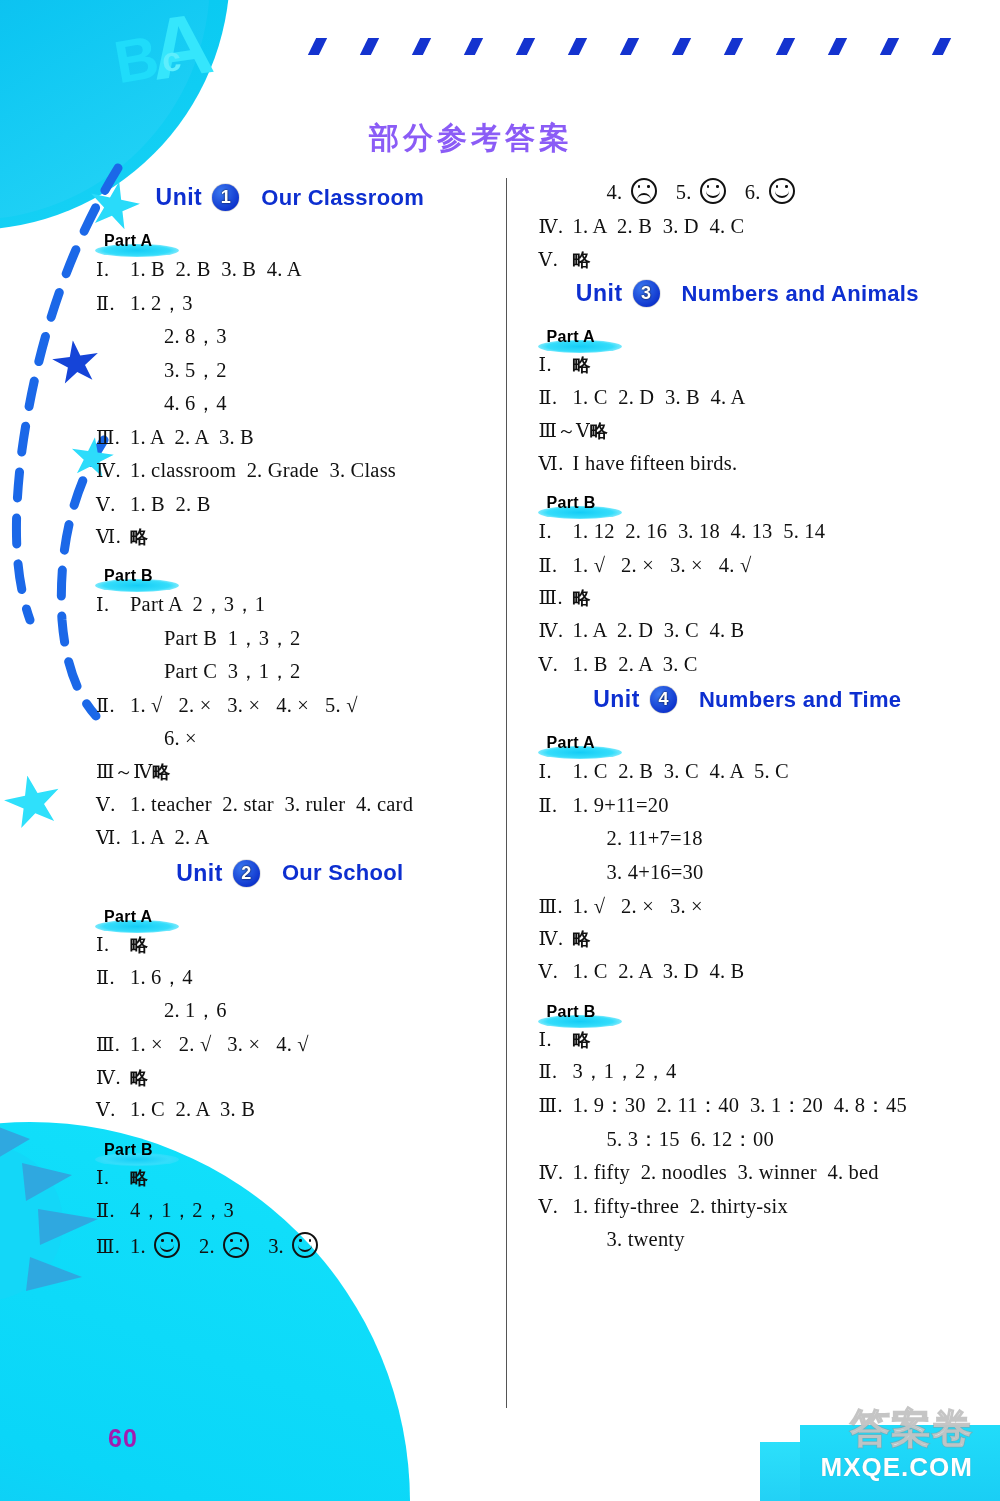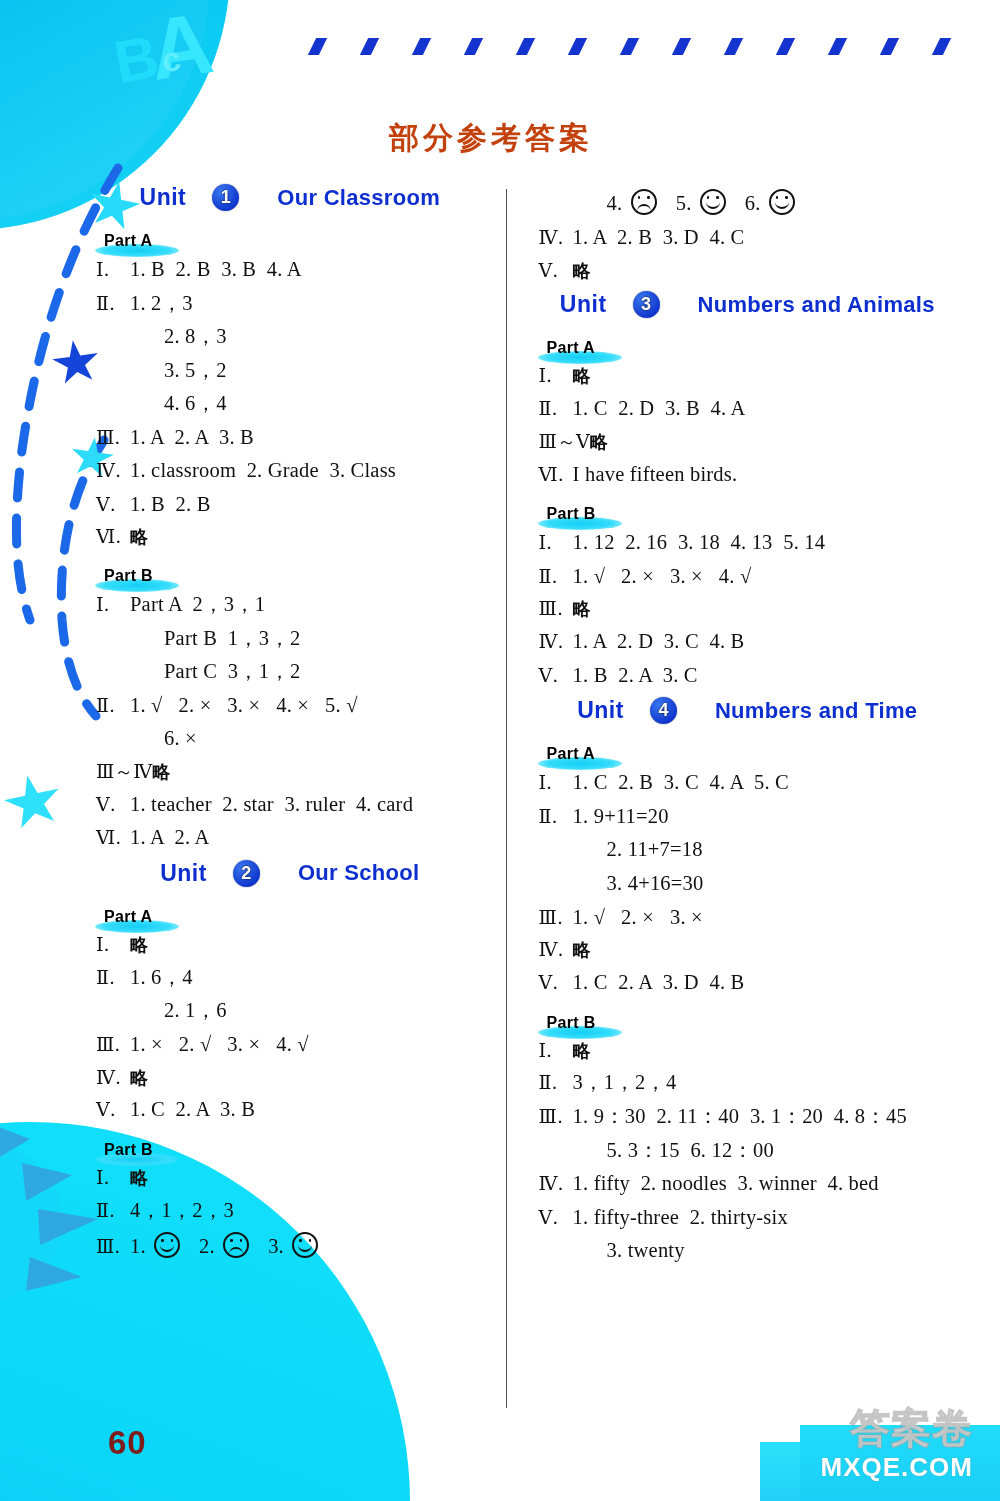--- a/index.html
+++ b/index.html
@@ -61,33 +61,33 @@
   
   .dashpath{position:absolute;left:0;top:150px;width:180px;height:580px;}
 
   
   .sunburst{position:absolute;left:-70px;top:1105px;width:190px;height:230px;}
 
   
   .doc-title{
     position:absolute;left:0;top:118px;width:942px;text-align:center;
     font-family:"DejaVu Sans",sans-serif;font-weight:bold;font-size:30px;
-    color:#c2410c;letter-spacing:4px;margin-left:20px;
+    color:#8b5cf6;letter-spacing:4px;
   }
   .columns{
     position:absolute;left:96px;top:178px;width:860px;height:1230px;
     display:flex;
   }
   .col{position:relative;}
   .col-left{width:390px;padding-right:22px;}
-  .col-right{width:420px;padding-left:32px;border-left:1.6px solid #555;margin-top:11px;}
+  .col-right{width:420px;padding-left:32px;border-left:1.6px solid #555;}
 
   .unit-head{
     display:flex;align-items:center;justify-content:center;
-    gap:26px;margin:6px 0 12px 0;
+    gap:10px;margin:6px 0 12px 0;
     font-family:"Liberation Sans",sans-serif;
   }
   .unit-word{font-size:23px;font-weight:bold;color:#0d2fd0;letter-spacing:.5px;}
   .unit-num{
     width:27px;height:27px;border-radius:50%;
     background:radial-gradient(circle at 35% 30%,#3a78f0,#0a2ec9 80%);
     color:#fff;font-size:18px;font-weight:bold;
     display:flex;align-items:center;justify-content:center;
     text-shadow:0 0 2px #000;
     box-shadow:0 0 1px #001;
@@ -129,21 +129,21 @@
   .face i{position:absolute;width:2.6px;height:2.6px;background:#111;border-radius:50%;top:5px;}
   .face i.l{left:5px;} .face i.r{right:5px;}
   .face b{position:absolute;left:4px;right:4px;height:5px;border:2px solid #111;
           border-top:none;border-left:none;border-right:none;border-radius:0 0 12px 12px;bottom:4px;}
   .face.sad b{bottom:2px;height:5px;border:2px solid #111;border-bottom:none;border-left:none;border-right:none;border-radius:12px 12px 0 0;}
 
   
   .pageno{
     position:absolute;left:108px;top:1424px;
     font-family:"Liberation Sans",sans-serif;font-weight:bold;
-    font-size:33px;color:#7f1d1d;letter-spacing:1px;
+    font-size:25px;color:#a21caf;letter-spacing:1px;
   }
   
   .wm{position:absolute;left:783px;top:1408px;width:190px;height:90px;text-align:right;}
   .wm-cn{
     font-family:"DejaVu Sans",sans-serif;font-weight:bold;font-size:40px;
     color:rgba(255,255,255,.92);
     -webkit-text-stroke:1.5px rgba(150,150,150,.55);
     letter-spacing:1px;line-height:1;
   }
   .wm-url{

